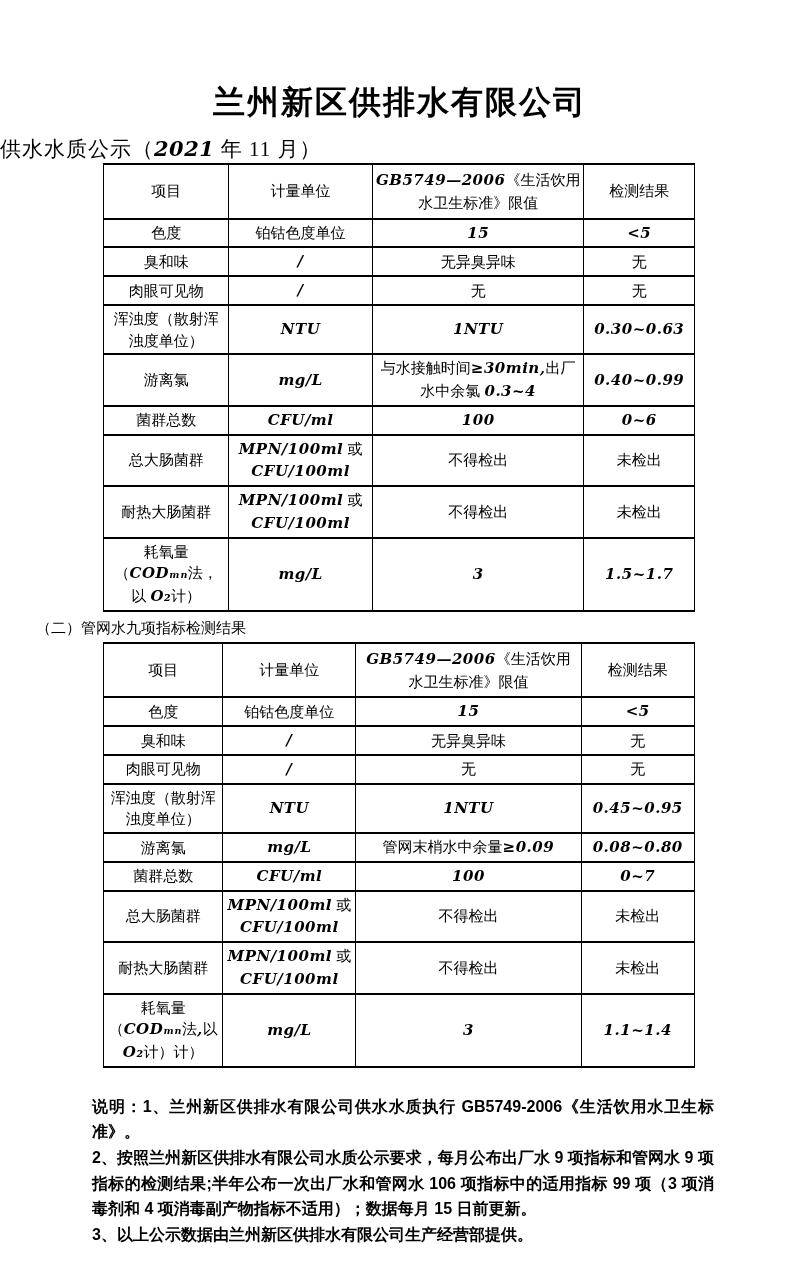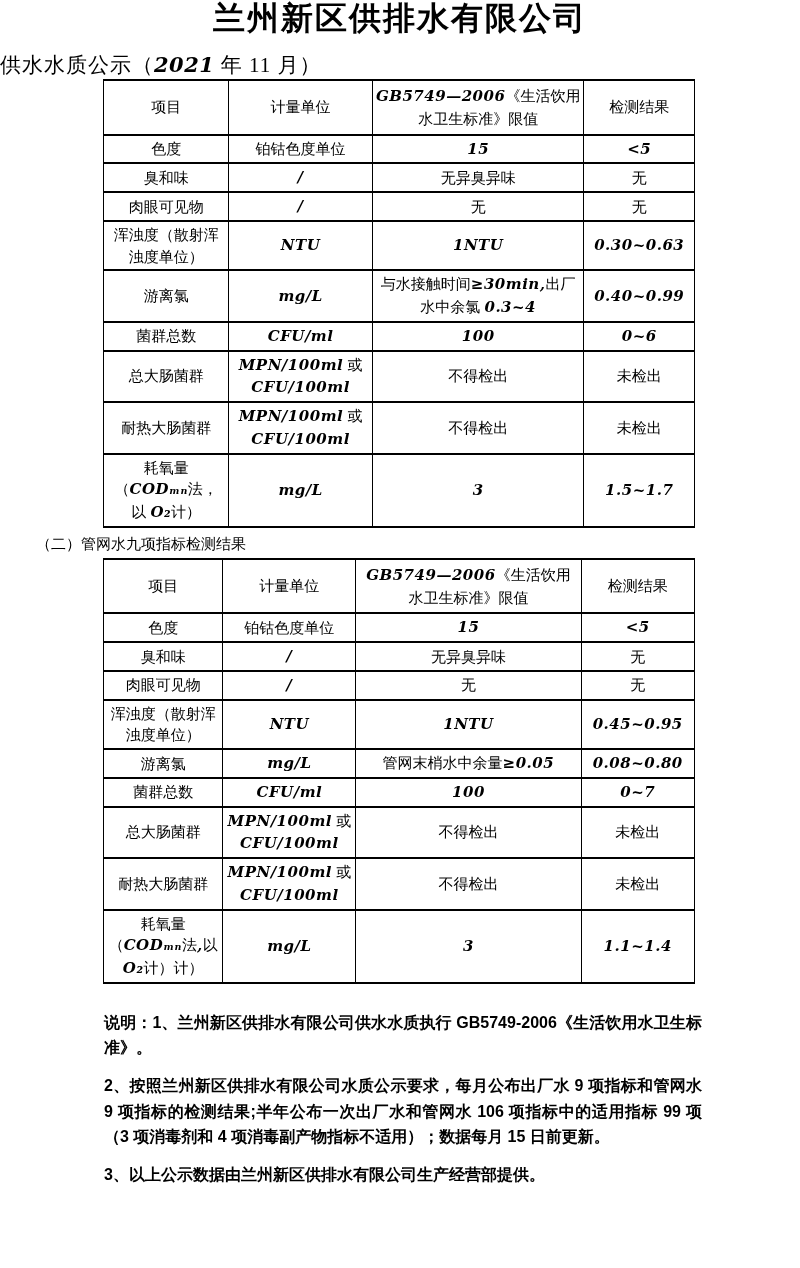--- a/index.html
+++ b/index.html
@@ -8,20 +8,21 @@
     width: 800px;
     height: 1268px;
     overflow: hidden;
     color: #000;
     font-family: "Liberation Sans", sans-serif;
   }
   .page {
     box-sizing: border-box;
     width: 800px;
     height: 1268px;
+    padding-top: 84px;
   }
   .doc-title {
     margin: 0;
     text-align: center;
     font-family: "Liberation Serif", serif;
     font-weight: 600;
     font-size: 32px;
     line-height: 1.15;
     letter-spacing: 2px;
   }
@@ -66,21 +67,21 @@
     font-weight: bold;
   }
   .notes {
     width: 622px;
     margin: 26px 0 0 92px;
     font-size: 16px;
     font-weight: 600;
     line-height: 1.6;
     text-align: justify;
   }
-  .notes p { margin: 12px; }
+  .notes p { margin: 0; }
 </style>
 </head>
 <body>
 
 <div class="page">
 
   <h1 class="doc-title">兰州新区供排水有限公司</h1>
 
   <h2 class="doc-subtitle"><span>供水水质公示（</span><span class="hand">2021</span><span> 年 11 月）</span></h2>
 
@@ -196,21 +197,21 @@
         </tr>
         <tr>
           <td>浑浊度（散射浑浊度单位）</td>
           <td><span class="hand">NTU</span></td>
           <td><span class="hand">1NTU</span></td>
           <td><span class="hand">0.45~0.95</span></td>
         </tr>
         <tr>
           <td>游离氯</td>
           <td><span class="hand">mg/L</span></td>
-          <td>管网末梢水中余量<span class="hand">≥0.05</span></td>
+          <td>管网末梢水中余量<span class="hand">≥0.09</span></td>
           <td><span class="hand">0.08~0.80</span></td>
         </tr>
         <tr>
           <td>菌群总数</td>
           <td><span class="hand">CFU/ml</span></td>
           <td><span class="hand">100</span></td>
           <td><span class="hand">0~7</span></td>
         </tr>
         <tr>
           <td>总大肠菌群</td>

